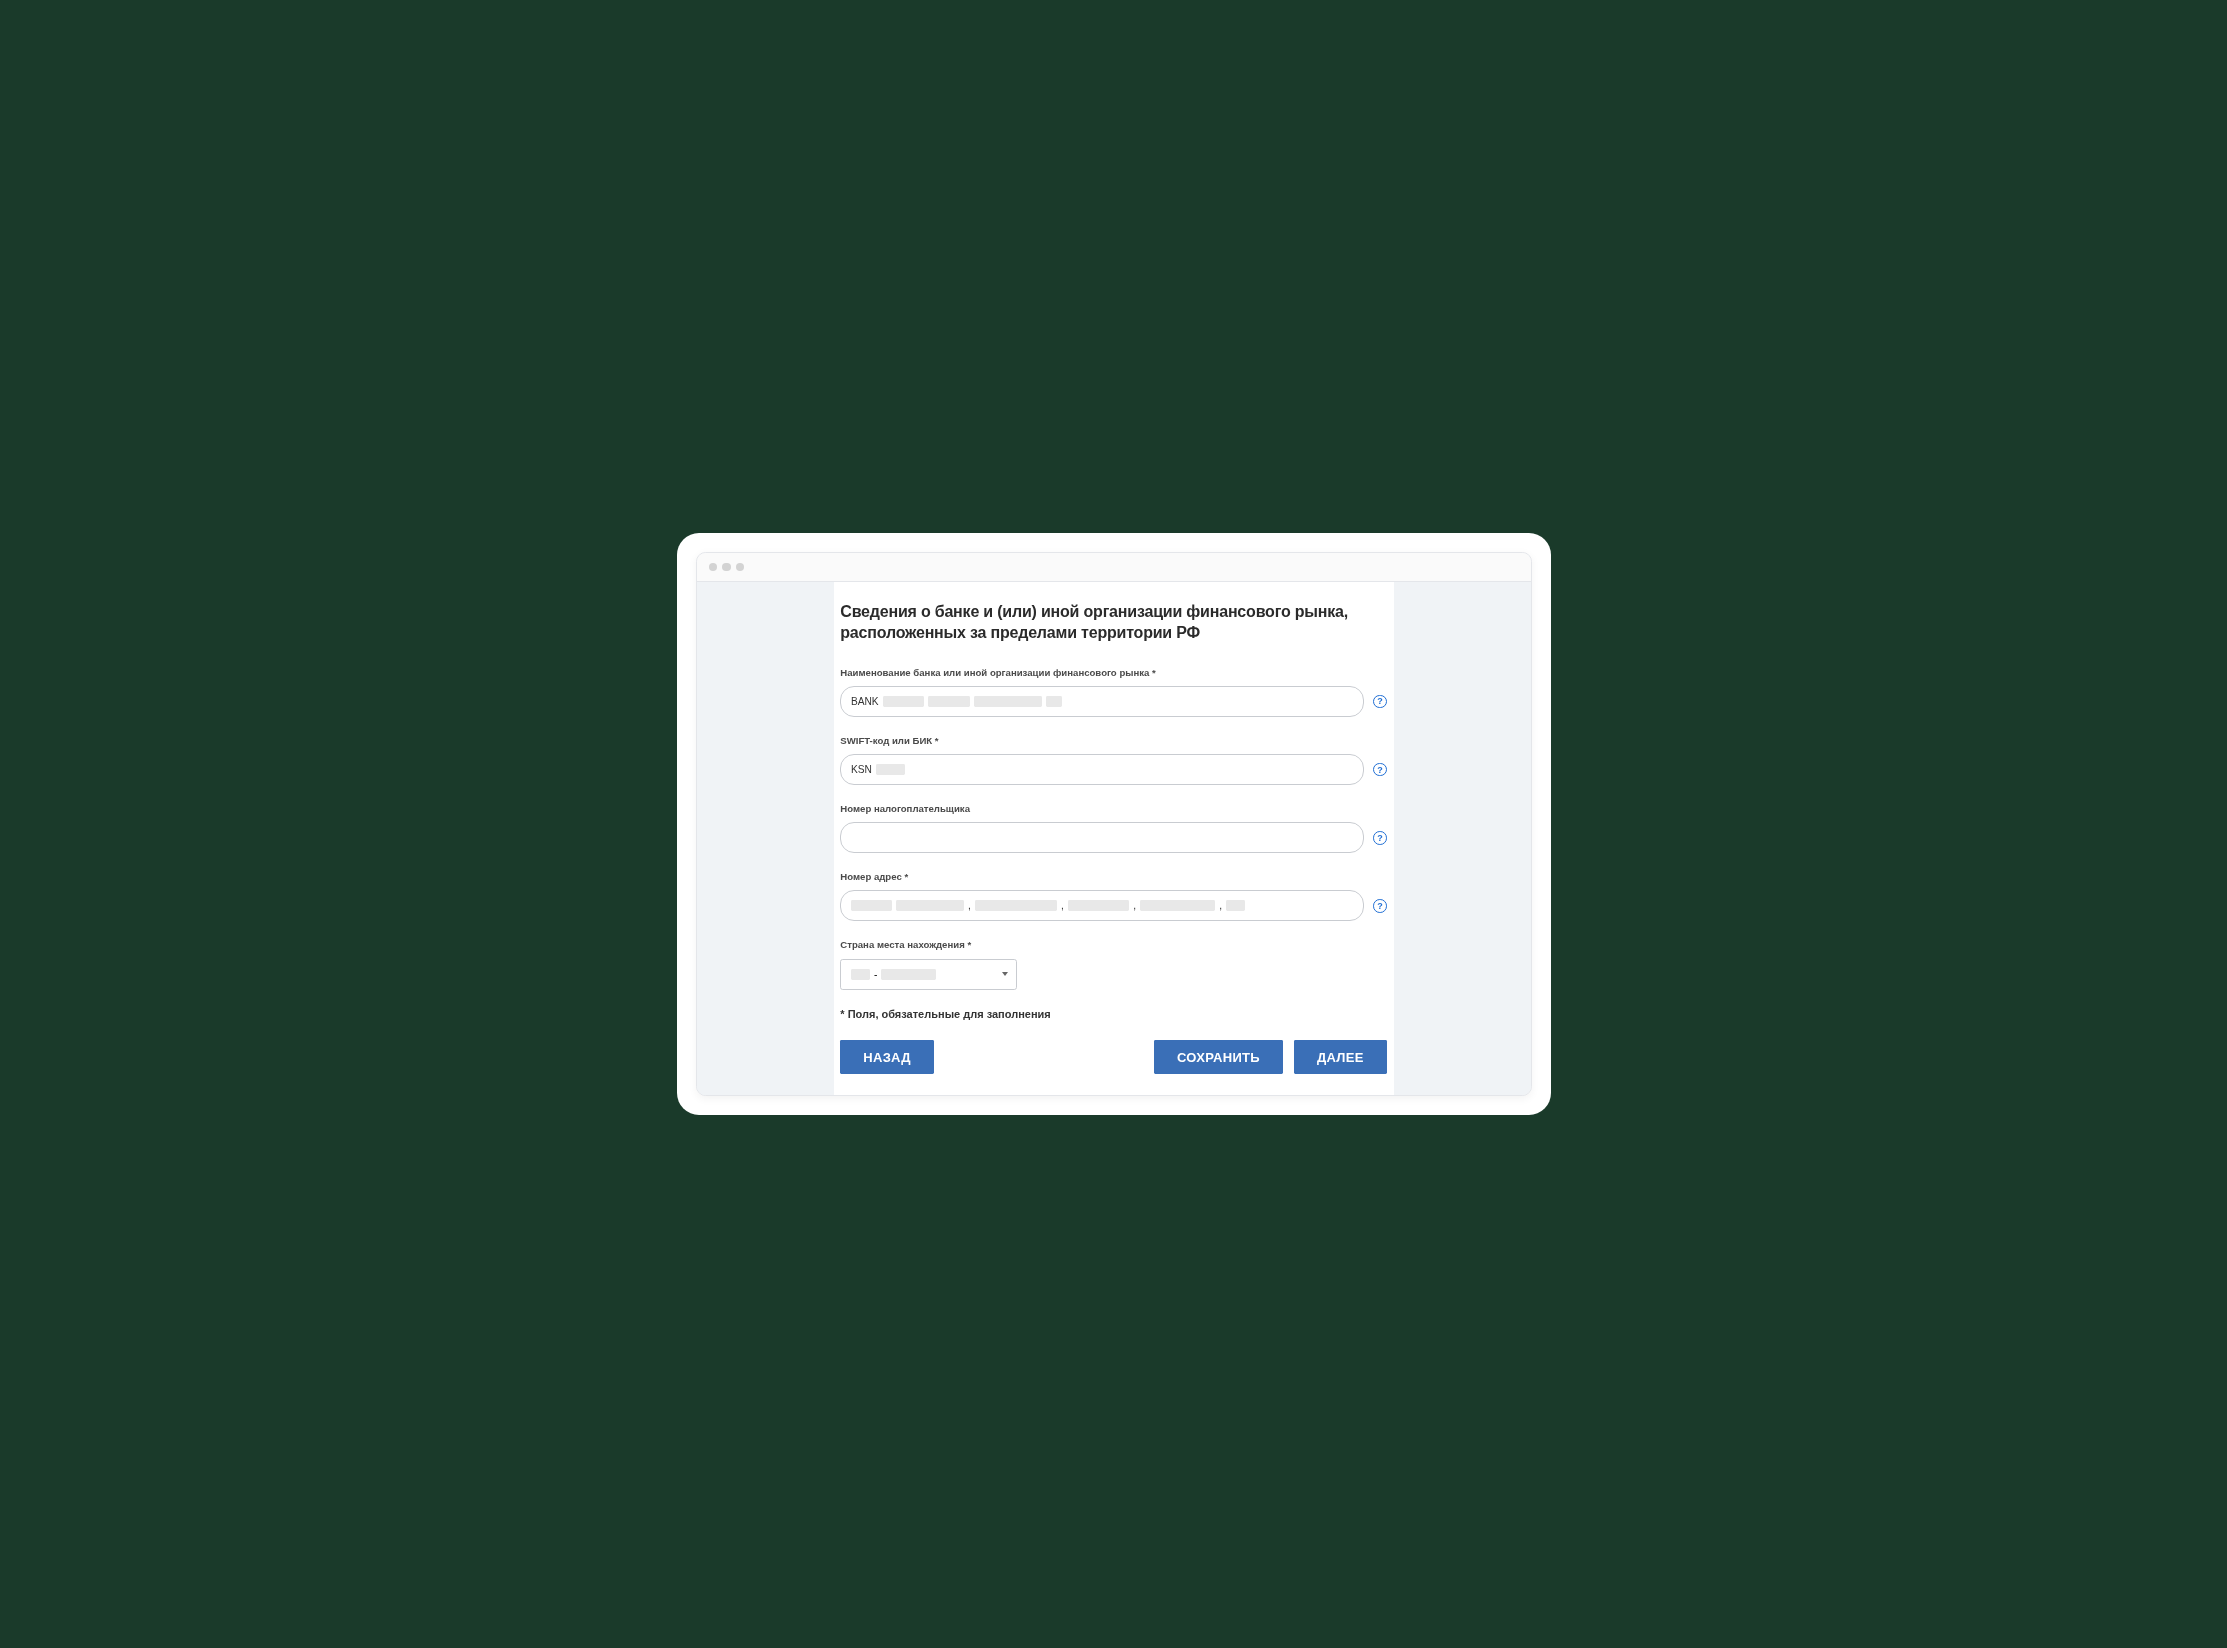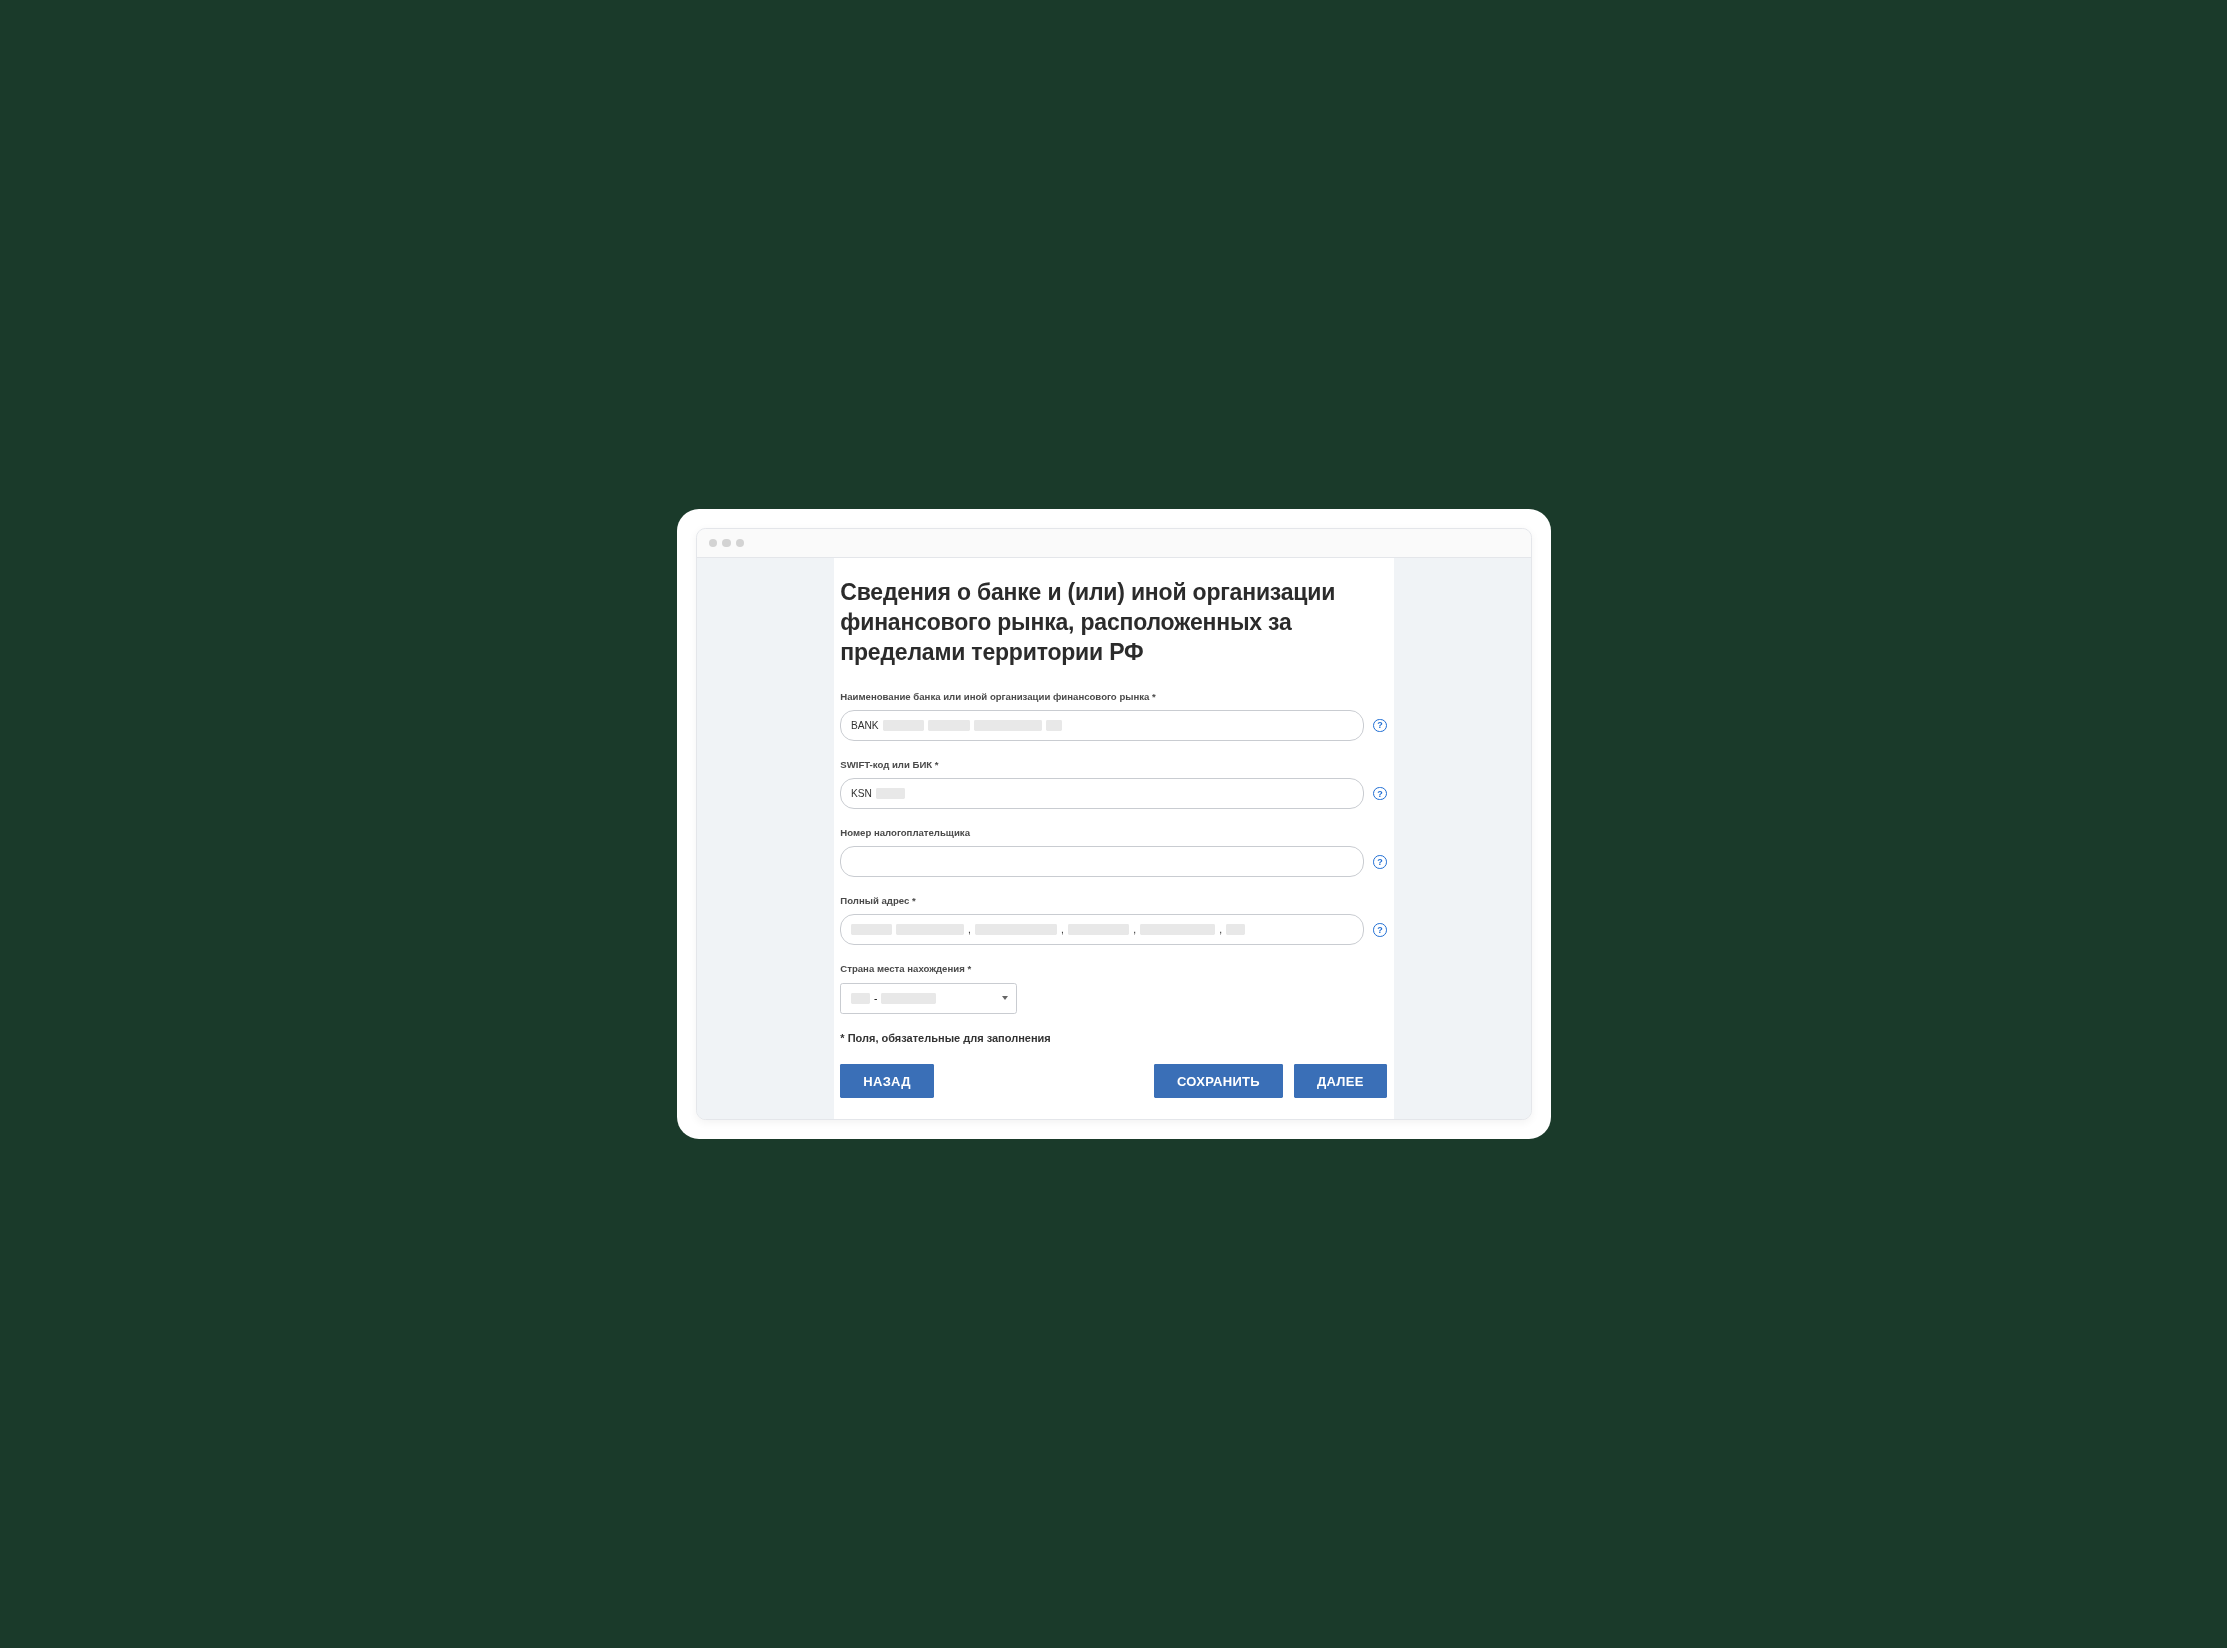--- a/index.html
+++ b/index.html
@@ -43,21 +43,21 @@
   .content-card {
     background: #fff;
     max-width: 560px;
     margin: 0 auto;
     padding: 20.5px 0 20.5px 0;
   }
   .inner {
     padding: 0 6.8px;
   }
   h1.page-title {
-    font-size: 23px;
+    font-size: 16px;
     font-weight: 700;
     color: #2b2b2b;
     line-height: 1.3;
     letter-spacing: -0.2px;
     margin-bottom: 23px;
     font-family: Arial, sans-serif;
     font-stretch: condensed;
   }
   .field-group { margin-bottom: 18px; }
   .field-label {
@@ -185,21 +185,21 @@
 
           <div class="field-group">
             <span class="field-label">Номер налогоплательщика</span>
             <div class="input-row">
               <div class="text-input"></div>
               <span class="help-icon">?</span>
             </div>
           </div>
 
           <div class="field-group">
-            <span class="field-label">Полный адрес *</span>
+            <span class="field-label">Номер адрес *</span>
             <div class="input-row">
               <div class="text-input">
                 <span class="redact" style="width:41px"></span>
                 <span class="redact" style="width:68px"></span>
                   <span>,</span>
                 <span class="redact" style="width:82px"></span>
                   <span>,</span>
                 <span class="redact" style="width:61px"></span>
                   <span>,</span>
                 <span class="redact" style="width:75px"></span>

